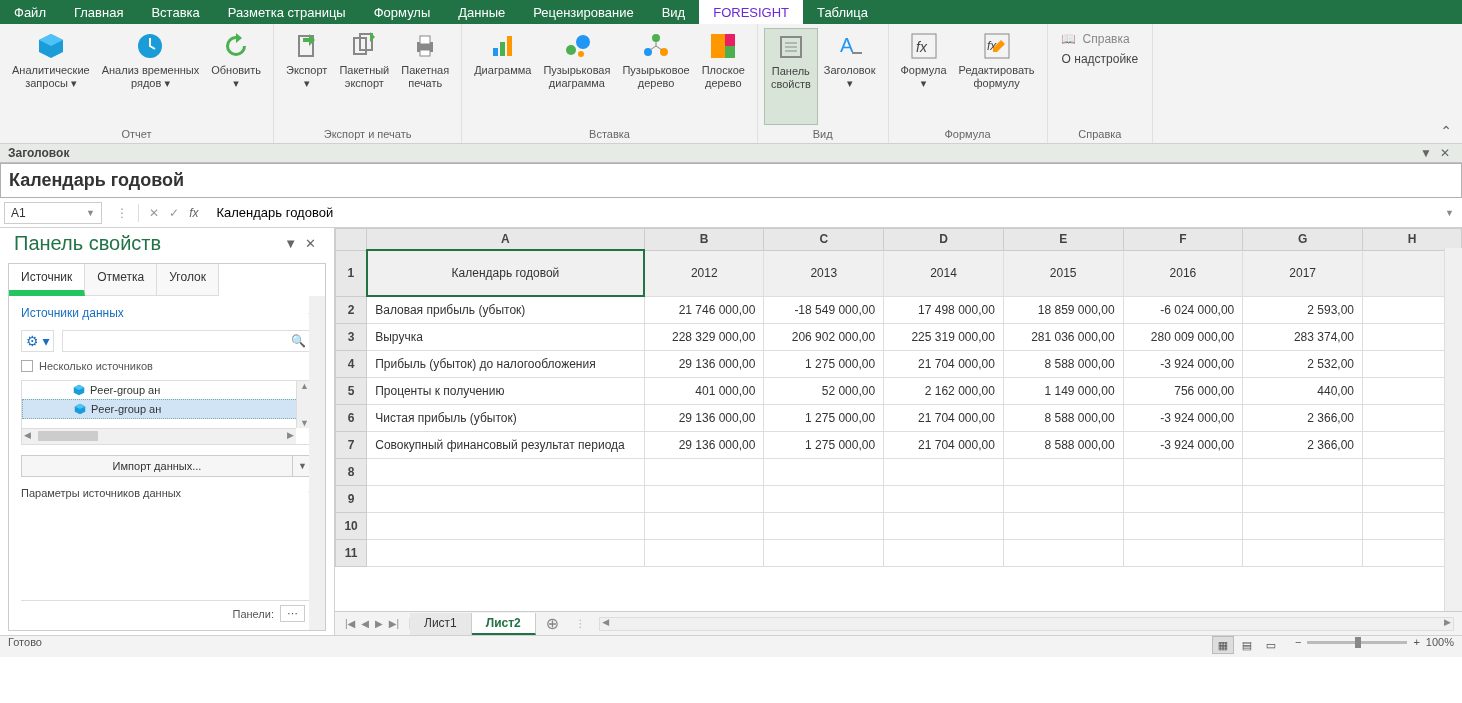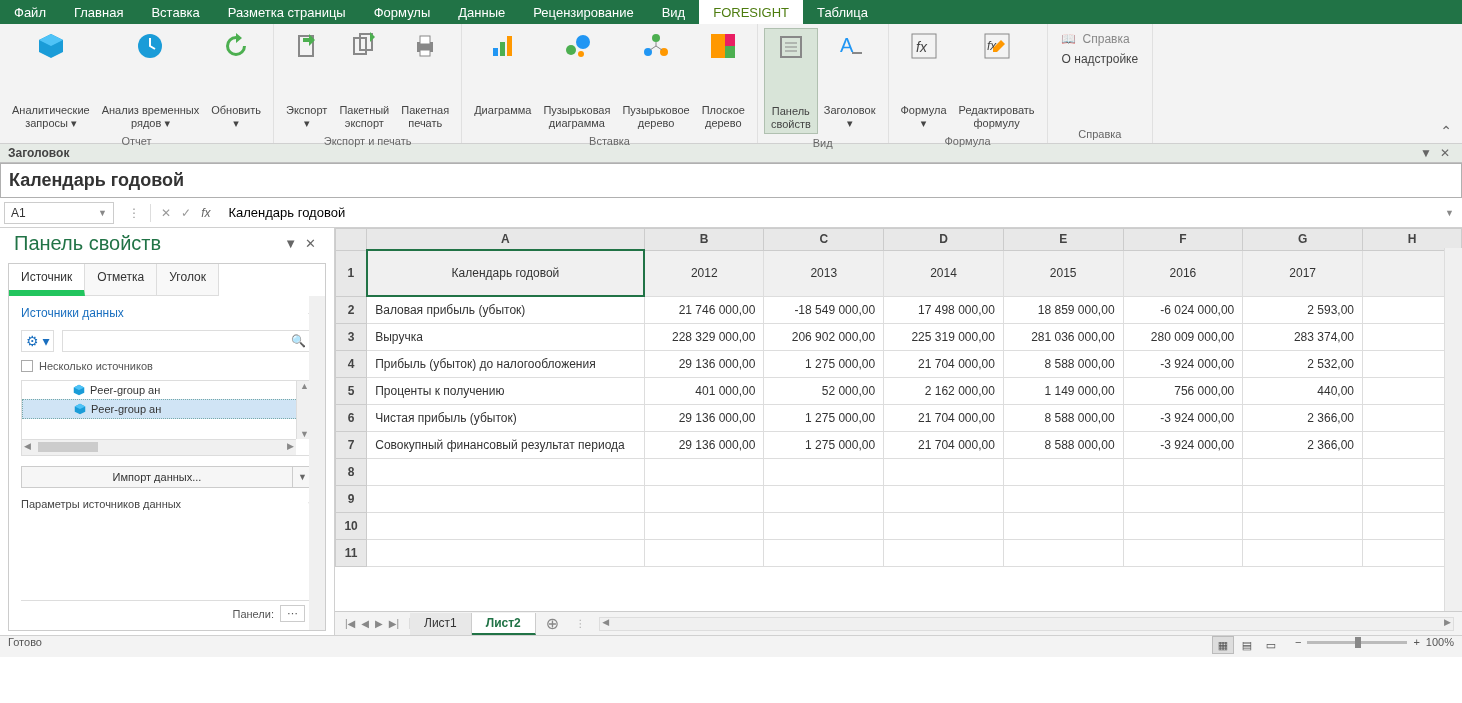--- a/index.html
+++ b/index.html
@@ -1,44 +1,44 @@
 <!DOCTYPE html>
 <html><head>
 <meta charset="utf-8">
 <style>
 * { box-sizing: border-box; margin: 0; padding: 0; font-family: 'Segoe UI', Tahoma, sans-serif; }
 body { background: #fff; font-size: 12px; color: #333; overflow: hidden; width: 1462px; height: 703px; }
 
 
 .menubar { background: #217346; color: #fff; display: flex; height: 24px; align-items: stretch; font-size: 13px; }
 .menubar .item { padding: 0 14px; display: flex; align-items: center; cursor: pointer; }
-.menubar .item.active { background: #fff; color: #4d7c0f; }
+.menubar .item.active { background: #fff; color: #6d28d9; }
 
 
 .ribbon { background: #f3f3f3; border-bottom: 1px solid #d0d0d0; height: 120px; display: flex; position: relative; }
 .ribbon-group { border-right: 1px solid #e0e0e0; padding: 4px 6px 0 6px; display: flex; flex-direction: column; }
 .ribbon-group-buttons { display: flex; flex: 1; }
 .ribbon-group-label { text-align: center; font-size: 11px; color: #666; padding: 3px 0; }
 .ribbon-btn { display: flex; flex-direction: column; align-items: center; padding: 2px 6px; cursor: pointer; min-width: 50px; }
 .ribbon-btn.active { background: #d8e4d8; border: 1px solid #b0c0b0; }
 .ribbon-btn .icon { width: 32px; height: 32px; display: flex; align-items: center; justify-content: center; font-size: 24px; margin-bottom: 2px; }
-.ribbon-btn .label { font-size: 11px; text-align: center; line-height: 1.2; color: #444; margin-top: 40px; }
+.ribbon-btn .label { font-size: 11px; text-align: center; line-height: 1.2; color: #444; }
 .ribbon-collapse { position: absolute; right: 10px; bottom: 4px; color: #666; cursor: pointer; font-size: 14px; }
 
 
 .header-bar { background: #e6ebe6; border-bottom: 1px solid #c0c0c0; padding: 2px 8px; display: flex; align-items: center; font-size: 12px; color: #444; font-weight: bold; }
 .header-bar .spacer { flex: 1; }
 .header-bar .icon-btn { padding: 0 4px; cursor: pointer; color: #666; font-weight: normal; }
 
 
 .title-input { border: 1px solid #b0b0b0; margin: 0; padding: 6px 8px; font-size: 18px; font-weight: bold; background: #fff; }
 
 
 .formula-bar { display: flex; align-items: center; border-bottom: 1px solid #d0d0d0; height: 30px; background: #fff; }
-.name-box { width: 110px; border: 1px solid #ccc; margin: 2px 4px; padding: 3px 6px; font-size: 12px; display: flex; align-items: center; }
+.name-box { width: 98px; border: 1px solid #ccc; margin: 2px 4px; padding: 3px 6px; font-size: 12px; display: flex; align-items: center; }
 .name-box .dd { margin-left: auto; color: #888; font-size: 9px; }
 .fb-icons { display: flex; align-items: center; gap: 10px; padding: 0 10px; color: #999; }
 .fb-icons .divider { width: 1px; height: 18px; background: #ddd; }
 .fx { font-style: italic; color: #666; }
 .fb-input { flex: 1; padding: 4px 8px; border: none; font-size: 13px; }
 .fb-dd { padding: 0 8px; color: #888; cursor: pointer; font-size: 9px; }
 
 
 .main { display: flex; height: 407px; }
 
@@ -54,21 +54,21 @@
 .props-tabs .tab.active { background: #fff; border-bottom: 6px solid #22c55e; }
 .props-content { padding: 10px 12px 4px 12px; position: relative; flex: 1; display: flex; flex-direction: column; }
 .props-section-title { color: #1a6fbf; font-size: 12px; margin-bottom: 10px; display: flex; }
 .props-section-title .caret { margin-left: auto; color: #888; font-size: 9px; }
 .props-toolbar { display: flex; align-items: center; gap: 8px; margin-bottom: 8px; }
 .props-toolbar .gear { color: #1a6fbf; font-size: 14px; cursor: pointer; padding: 2px 4px; border: 1px solid #ddd; }
 .props-toolbar .search { flex: 1; border: 1px solid #ddd; padding: 3px 6px; display: flex; align-items: center; }
 .props-toolbar .search .mag { margin-left: auto; color: #1a6fbf; }
 .props-cb { display: flex; align-items: center; gap: 6px; font-size: 11px; color: #555; margin-bottom: 8px; }
 .props-cb .box { width: 12px; height: 12px; border: 1px solid #aaa; }
-.props-tree { border: 1px solid #ddd; height: 76px; overflow: hidden; position: relative; }
+.props-tree { border: 1px solid #ddd; height: 65px; overflow: hidden; position: relative; }
 .props-tree-row { display: flex; align-items: center; gap: 4px; padding: 2px 4px 2px 50px; font-size: 11px; }
 .props-tree-row.selected { background: #d0e4f5; border: 1px dotted #7aa; }
 .props-tree .vscroll { position: absolute; right: 0; top: 0; bottom: 16px; width: 16px; background: #f0f0f0; border-left: 1px solid #ddd; }
 .props-tree .vscroll::before { content: "▲"; position: absolute; top: 0; left: 3px; font-size: 9px; color: #888; }
 .props-tree .vscroll::after { content: "▼"; position: absolute; bottom: 0; left: 3px; font-size: 9px; color: #888; }
 .props-tree .hscroll { position: absolute; left: 0; right: 16px; bottom: 0; height: 16px; background: #f0f0f0; border-top: 1px solid #ddd; }
 .props-tree .hscroll::before { content: "◀"; position: absolute; left: 2px; top: 1px; font-size: 9px; color: #888; }
 .props-tree .hscroll::after { content: "▶"; position: absolute; right: 2px; top: 1px; font-size: 9px; color: #888; }
 .props-tree .hscroll .thumb { position: absolute; left: 16px; top: 2px; width: 60px; height: 10px; background: #ccc; }
 .props-import { margin-top: 10px; display: flex; }

